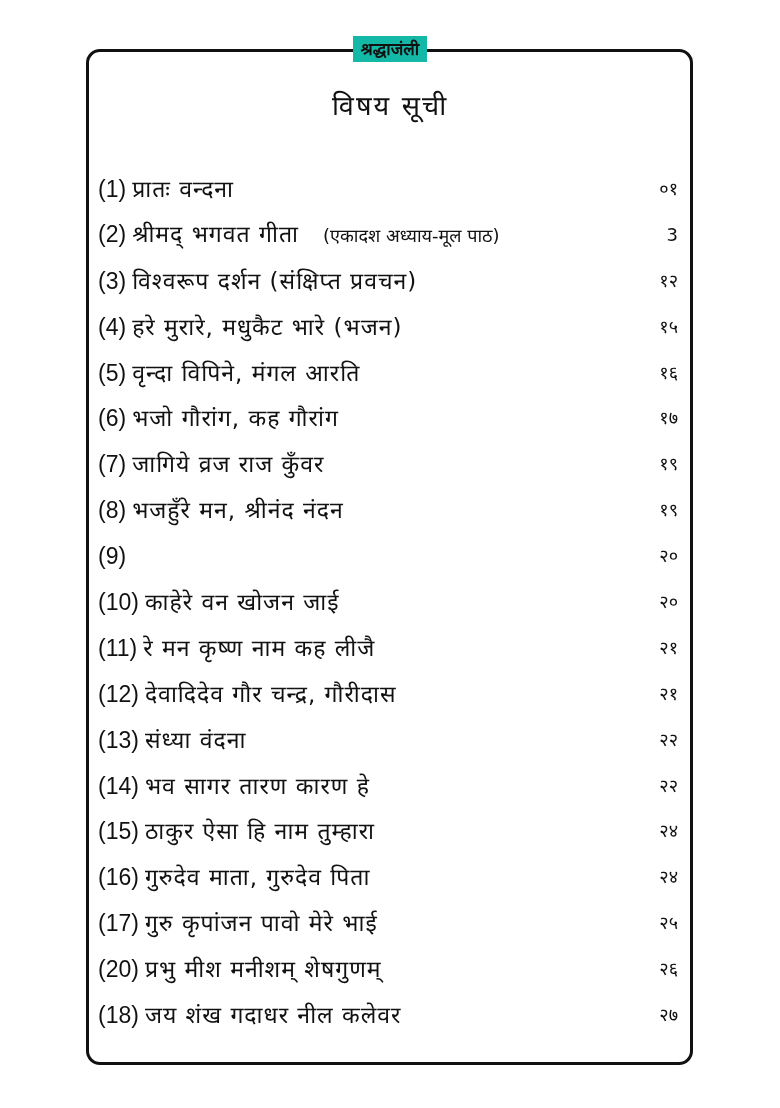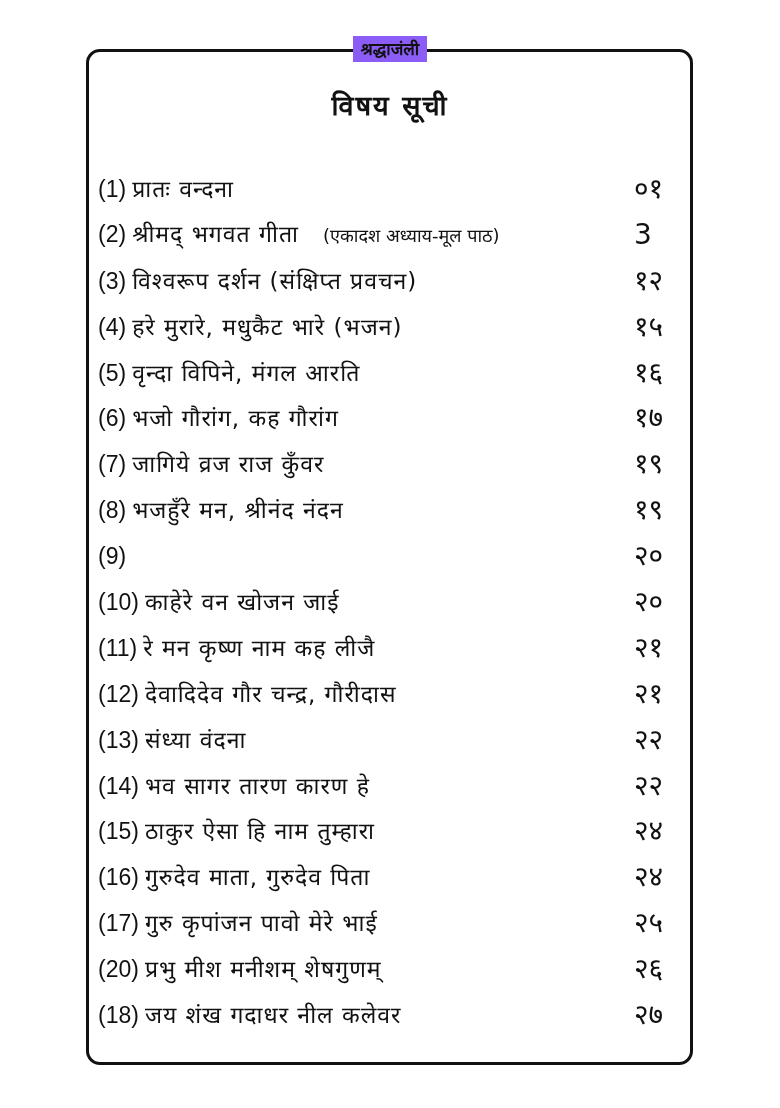--- a/index.html
+++ b/index.html
@@ -27,34 +27,34 @@
     }
     .running-header {
       position: absolute;
       top: 36px;
       left: 0;
       width: 780px;
       text-align: center;
     }
     .running-header span {
       display: inline-block;
-      background: #8b5cf6;
+      background: #14b8a6;
       padding: 0 8px;
       font-size: 17px;
       font-weight: bold;
       line-height: 26px;
     }
     .page-title {
       position: absolute;
       top: 86px;
       left: 0;
       width: 780px;
       text-align: center;
       font-size: 27px;
-      font-weight: bold;
+      font-weight: normal;
       letter-spacing: 2px;
       line-height: 40px;
     }
     .toc {
       position: absolute;
       left: 98px;
       top: 166px;
       width: 580px;
       margin: 0;
       padding: 0;
@@ -80,23 +80,23 @@
     }
     .toc-title {
       letter-spacing: 1px;
     }
     .toc-sub {
       font-size: 18px;
       margin-left: 24px;
       letter-spacing: 0;
     }
     .toc-page {
-      font-size: 28px;
+      font-size: 18px;
       width: 44px;
-      text-align: left;
+      text-align: right;
     }
   </style>
 </head>
 <body>
 
 <div class="frame"></div>
 
 <div class="running-header">
   <span>श्रद्धाजंली</span>
 </div>

